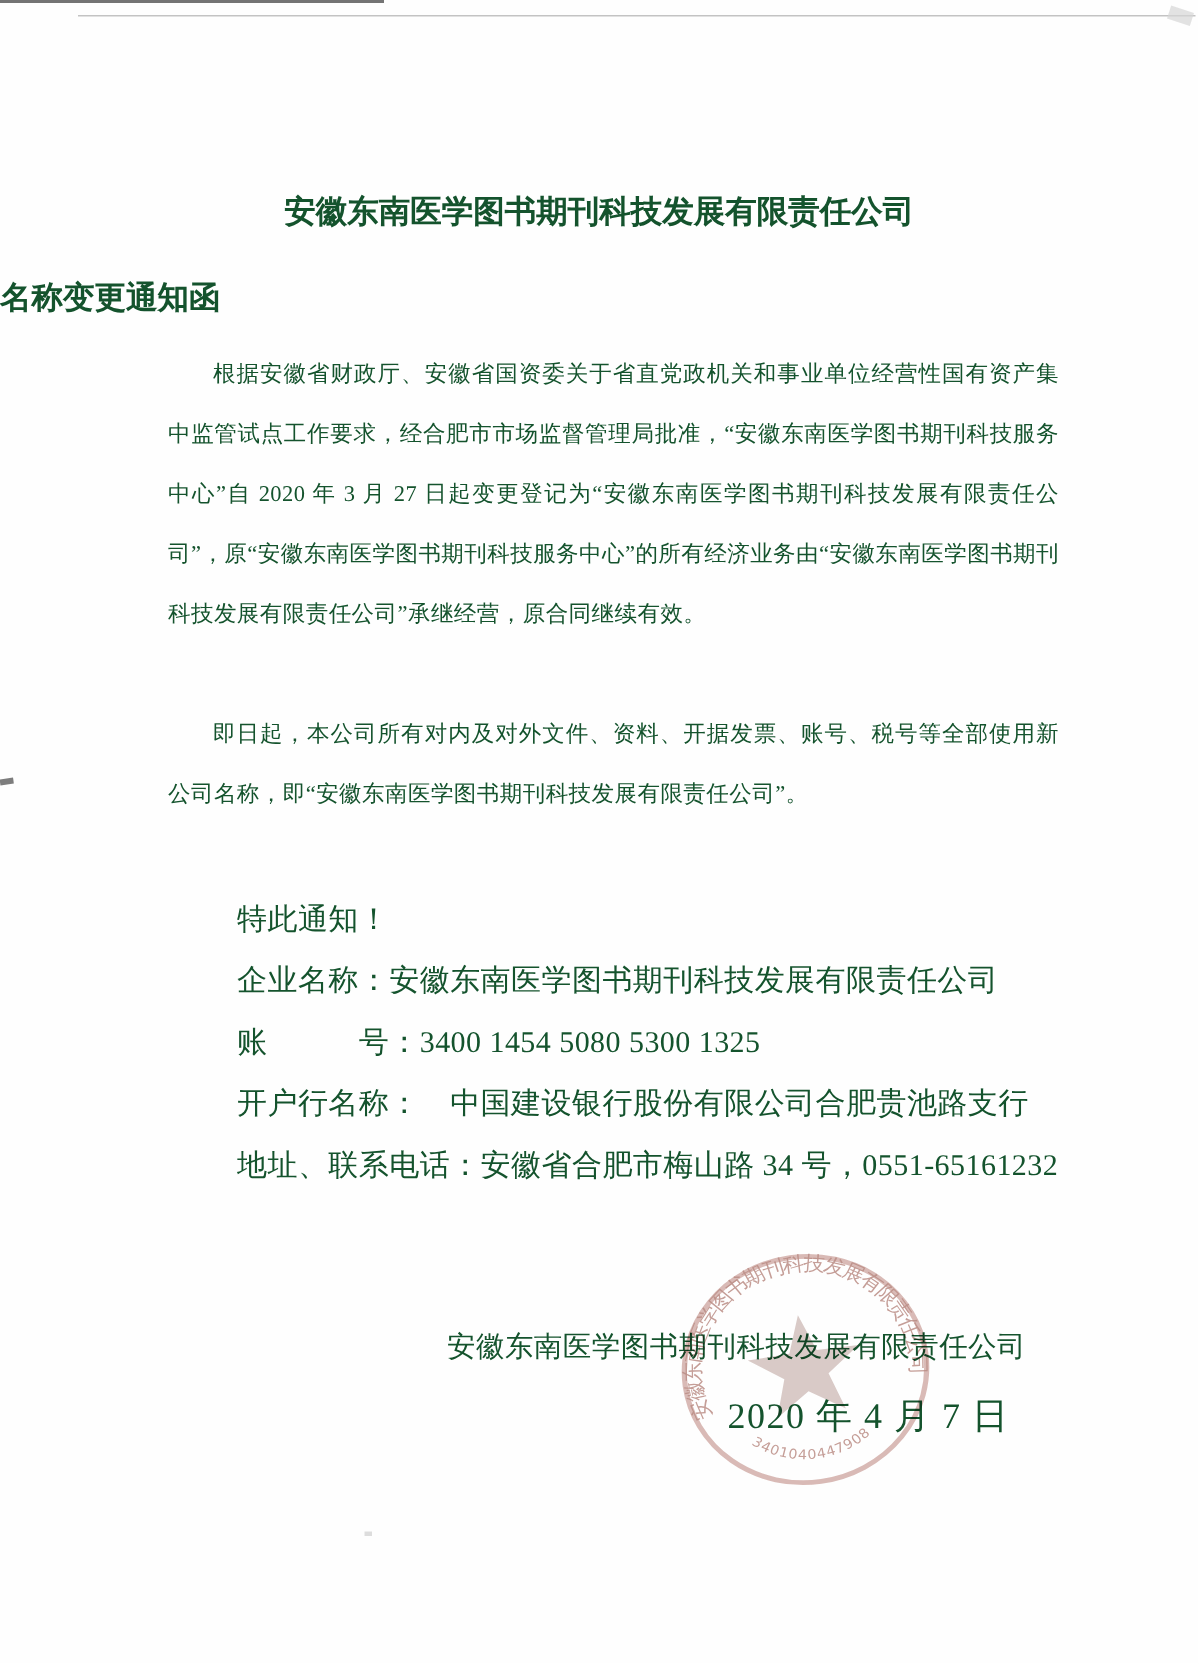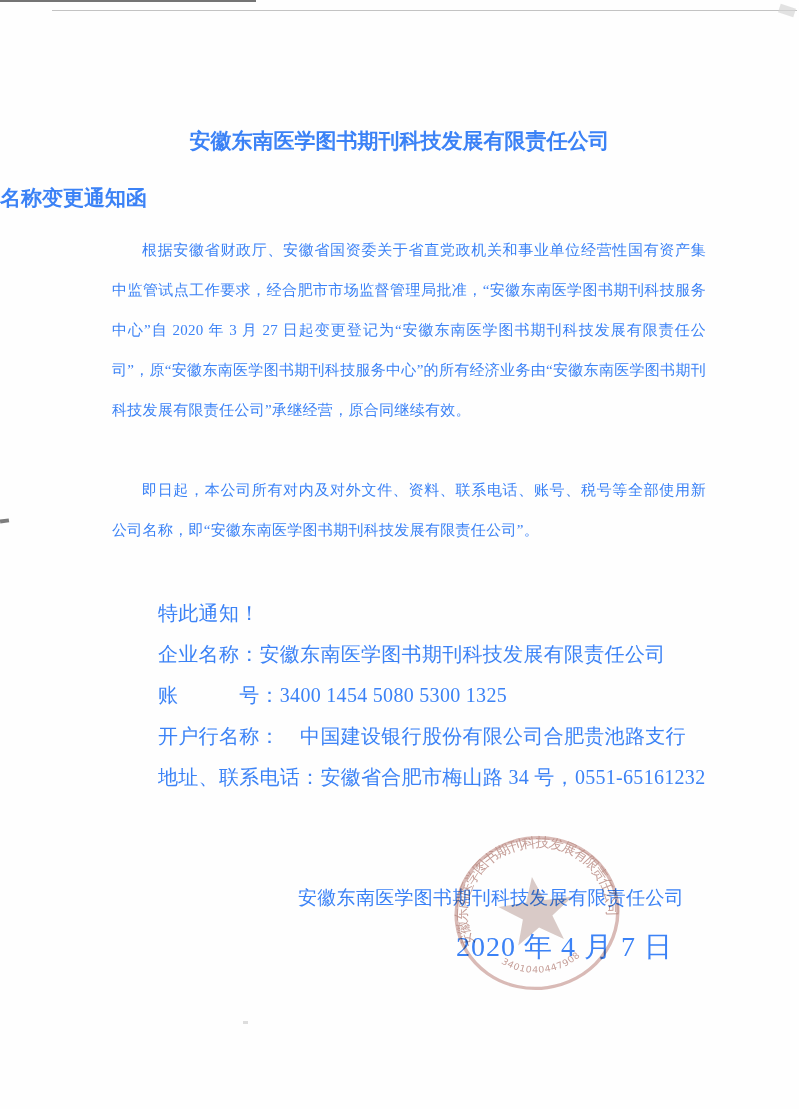--- a/index.html
+++ b/index.html
@@ -1,19 +1,19 @@
 <!DOCTYPE html>
 <html><head>
 <meta charset="utf-8">
 <style>
   html,body{margin:0;padding:0;background:#ffffff;}
   .page{
     position:relative;width:799px;height:1109px;background:#fefefe;
     overflow:hidden;font-family:"Liberation Serif","DejaVu Serif",serif;
-    color:#3b82f6;
+    color:#14532d;
   }
   
   .artifact{position:absolute;pointer-events:none;}
   .artifact-top-dark{left:0;top:0;width:256px;height:2px;background:#464646;opacity:.75;}
   .artifact-top-line{left:52px;top:10px;width:745px;height:1px;background:#c3c3c3;}
   .artifact-right-smudge{left:779px;top:6px;width:16px;height:9px;background:#d6d6d6;opacity:.7;transform:rotate(18deg);}
   .artifact-left-dash{left:0;top:519px;width:9px;height:4px;background:#5c5c5c;opacity:.8;transform:rotate(-8deg);}
   .artifact-mid-speck{left:243px;top:1021px;width:5px;height:3px;background:#dddddd;}
 
   .doc-title{
@@ -35,21 +35,21 @@
     position:absolute;left:118px;top:593px;width:640px;
     font-size:20px;line-height:41px;letter-spacing:0.3px;
   }
   .detail-line{padding-left:40px;white-space:nowrap;}
   .signature-line{
     position:absolute;top:885px;left:0;right:115px;height:40px;
     text-align:right;font-size:19px;letter-spacing:0.3px;
   }
   .date-line{
     position:absolute;top:928px;left:0;right:126px;height:40px;
-    text-align:right;font-size:28px;letter-spacing:1px;
+    text-align:right;font-size:24px;letter-spacing:1px;
   }
   .seal{
     position:absolute;left:450px;top:832px;width:174px;height:162px;
     transform:rotate(-8deg);mix-blend-mode:multiply;opacity:.85;
     pointer-events:none;z-index:5;
   }
 </style>
 </head>
 <body>
 
@@ -58,21 +58,21 @@
   <div class="artifact artifact-top-dark"></div>
   <div class="artifact artifact-top-line"></div>
   <div class="artifact artifact-right-smudge"></div>
   <div class="artifact artifact-left-dash"></div>
   <div class="artifact artifact-mid-speck"></div>
 
   <div class="doc-title">安徽东南医学图书期刊科技发展有限责任公司</div>
   <div class="doc-subtitle">名称变更通知函</div>
 
   <div class="body-block para-1">根据安徽省财政厅、安徽省国资委关于省直党政机关和事业单位经营性国有资产集中监管试点工作要求，经合肥市市场监督管理局批准，“安徽东南医学图书期刊科技服务中心”自 2020 年 3 月 27 日起变更登记为“安徽东南医学图书期刊科技发展有限责任公司”，原“安徽东南医学图书期刊科技服务中心”的所有经济业务由“安徽东南医学图书期刊科技发展有限责任公司”承继经营，原合同继续有效。</div>
-  <div class="body-block para-2">即日起，本公司所有对内及对外文件、资料、联系电话、账号、税号等全部使用新公司名称，即“安徽东南医学图书期刊科技发展有限责任公司”。</div>
+  <div class="body-block para-2">即日起，本公司所有对内及对外文件、资料、开据发票、账号、税号等全部使用新公司名称，即“安徽东南医学图书期刊科技发展有限责任公司”。</div>
 
   <div class="detail-block">
     <div class="detail-line">特此通知！</div>
     <div class="detail-line"><span>企业名称：</span><span>安徽东南医学图书期刊科技发展有限责任公司</span></div>
     <div class="detail-line"><span>账　　　号：</span><span>3400 1454 5080 5300 1325</span></div>
     <div class="detail-line"><span>开户行名称：　</span><span>中国建设银行股份有限公司合肥贵池路支行</span></div>
     <div class="detail-line"><span>地址、联系电话：</span><span>安徽省合肥市梅山路 34 号，0551-65161232</span></div>
   </div>
 
   <div class="signature-line">安徽东南医学图书期刊科技发展有限责任公司</div>

